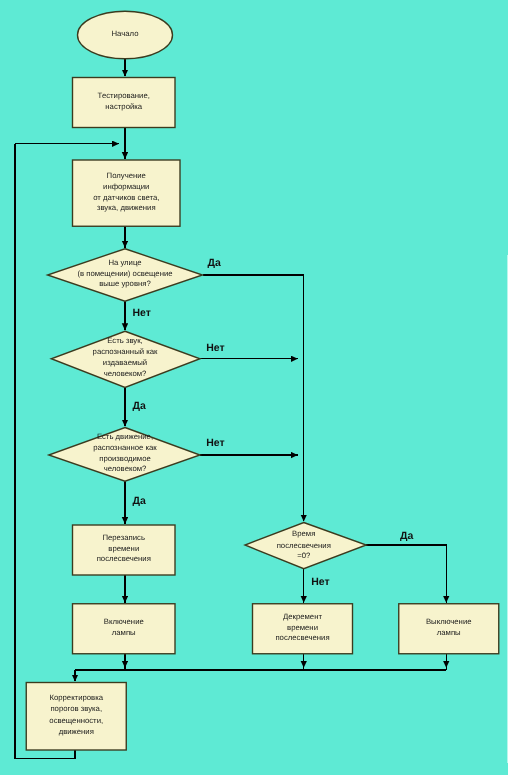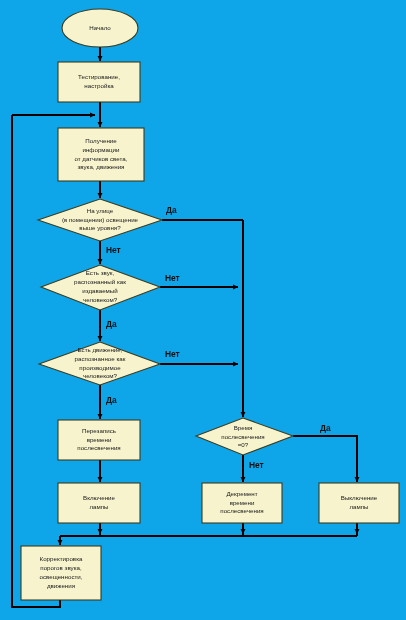--- a/index.html
+++ b/index.html
@@ -4,21 +4,21 @@
 <style>
   html, body {
     margin: 0;
     padding: 0;
     background: #ffffff;
   }
   #canvas {
     position: relative;
     width: 406px;
     height: 620px;
-    background: #0ea5e9;
+    background: #5eead4;
     font-family: "Liberation Sans", sans-serif;
     overflow: hidden;
   }
   #flow-svg {
     position: absolute;
     left: 0;
     top: 0;
     width: 406px;
     height: 620px;
   }

